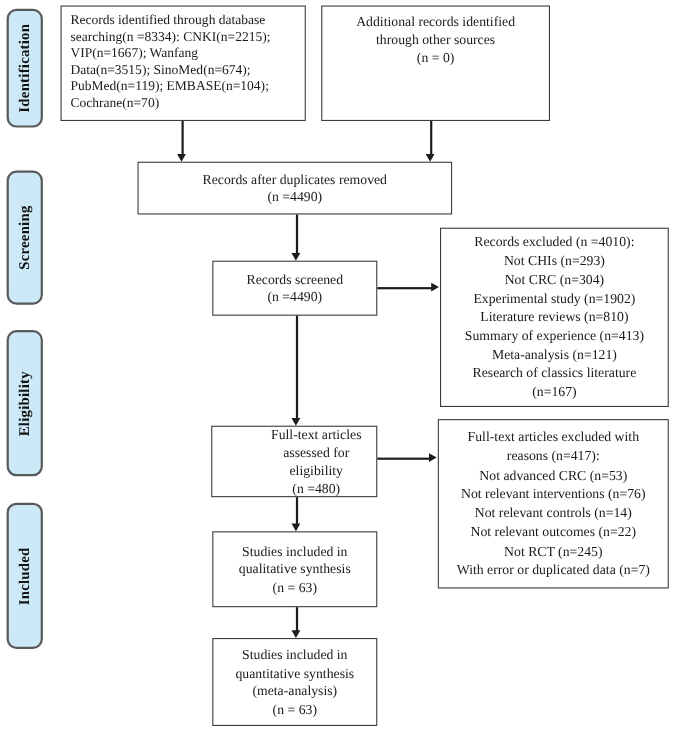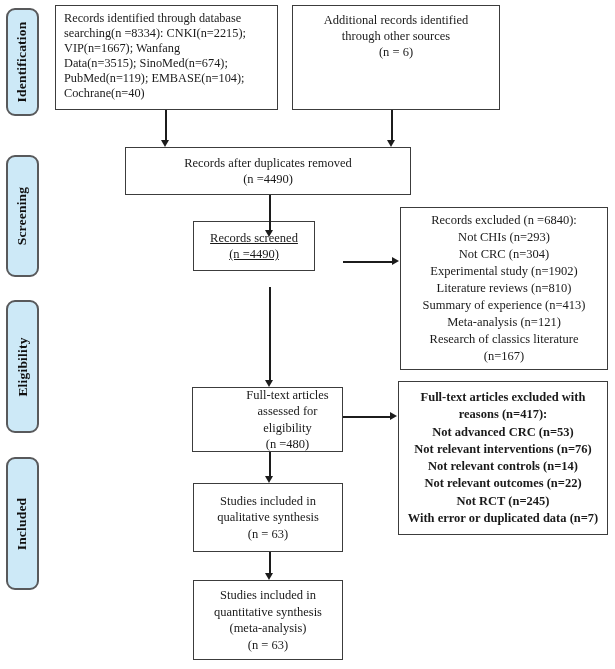--- a/index.html
+++ b/index.html
@@ -62,25 +62,25 @@
     text-align: center;
     font-size: 12.5px;
     line-height: 16.5px;
     width: 100%;
   }
   #box-identified-database { left: 55px;  top: 5px;   width: 223px; height: 105px; justify-content: flex-start; }
   #box-identified-database .box-text { text-align: left; padding: 5px 7px 0 8px; font-size: 12.3px; line-height: 14.9px; }
   #box-identified-other    { left: 292px; top: 5px;   width: 208px; height: 105px; justify-content: flex-start; }
   #box-identified-other .box-text { padding-top: 6px; line-height: 16px; }
   #box-duplicates-removed  { left: 125px; top: 147px; width: 286px; height: 48px; }
-  #box-records-screened    { left: 193px; top: 221px; width: 122px; height: 50px; text-decoration: underline; }
+  #box-records-screened    { left: 193px; top: 237px; width: 150px; height: 50px; }
   #box-records-excluded    { left: 400px; top: 207px; width: 208px; height: 163px; justify-content: flex-start; }
   #box-records-excluded .box-text { padding-top: 4px; line-height: 17px; }
   #box-fulltext-assessed   { left: 192px; top: 387px; width: 151px; height: 65px; padding-left: 40px; }
-  #box-fulltext-excluded   { left: 398px; top: 381px; width: 210px; height: 154px; justify-content: flex-start; font-weight: bold; }
+  #box-fulltext-excluded   { left: 398px; top: 381px; width: 210px; height: 154px; justify-content: flex-start; }
   #box-fulltext-excluded .box-text { padding-top: 7px; line-height: 17.3px; }
   #box-qualitative         { left: 193px; top: 483px; width: 150px; height: 69px; }
   #box-quantitative        { left: 193px; top: 580px; width: 150px; height: 80px; }
 
   
   .vline { position: absolute; width: 1.5px; background: var(--arrow); }
   .hline { position: absolute; height: 1.5px; background: var(--arrow); }
   .ahead-down {
     position: absolute; width: 0; height: 0;
     border-left: 4.5px solid transparent;
@@ -111,41 +111,41 @@
   <div class="stage" id="stage-included">
     <span>Included</span>
   </div>
 
   <div class="box" id="box-identified-database">
     <div class="box-text">Records identified through database
 searching(n =8334): CNKI(n=2215);
 VIP(n=1667); Wanfang
 Data(n=3515); SinoMed(n=674);
 PubMed(n=119); EMBASE(n=104);
-Cochrane(n=40)</div>
+Cochrane(n=70)</div>
   </div>
 
   <div class="box" id="box-identified-other">
     <div class="box-text">Additional records identified
 through other sources
-(n = 6)</div>
+(n = 0)</div>
   </div>
 
   <div class="box" id="box-duplicates-removed">
     <div class="box-text">Records after duplicates removed
 (n =4490)</div>
   </div>
 
   <div class="box" id="box-records-screened">
     <div class="box-text">Records screened
 (n =4490)</div>
   </div>
 
   <div class="box" id="box-records-excluded">
-    <div class="box-text">Records excluded (n =6840):
+    <div class="box-text">Records excluded (n =4010):
 Not CHIs (n=293)
 Not CRC (n=304)
 Experimental study (n=1902)
 Literature reviews (n=810)
 Summary of experience (n=413)
 Meta-analysis (n=121)
 Research of classics literature
 (n=167)</div>
   </div>
 

